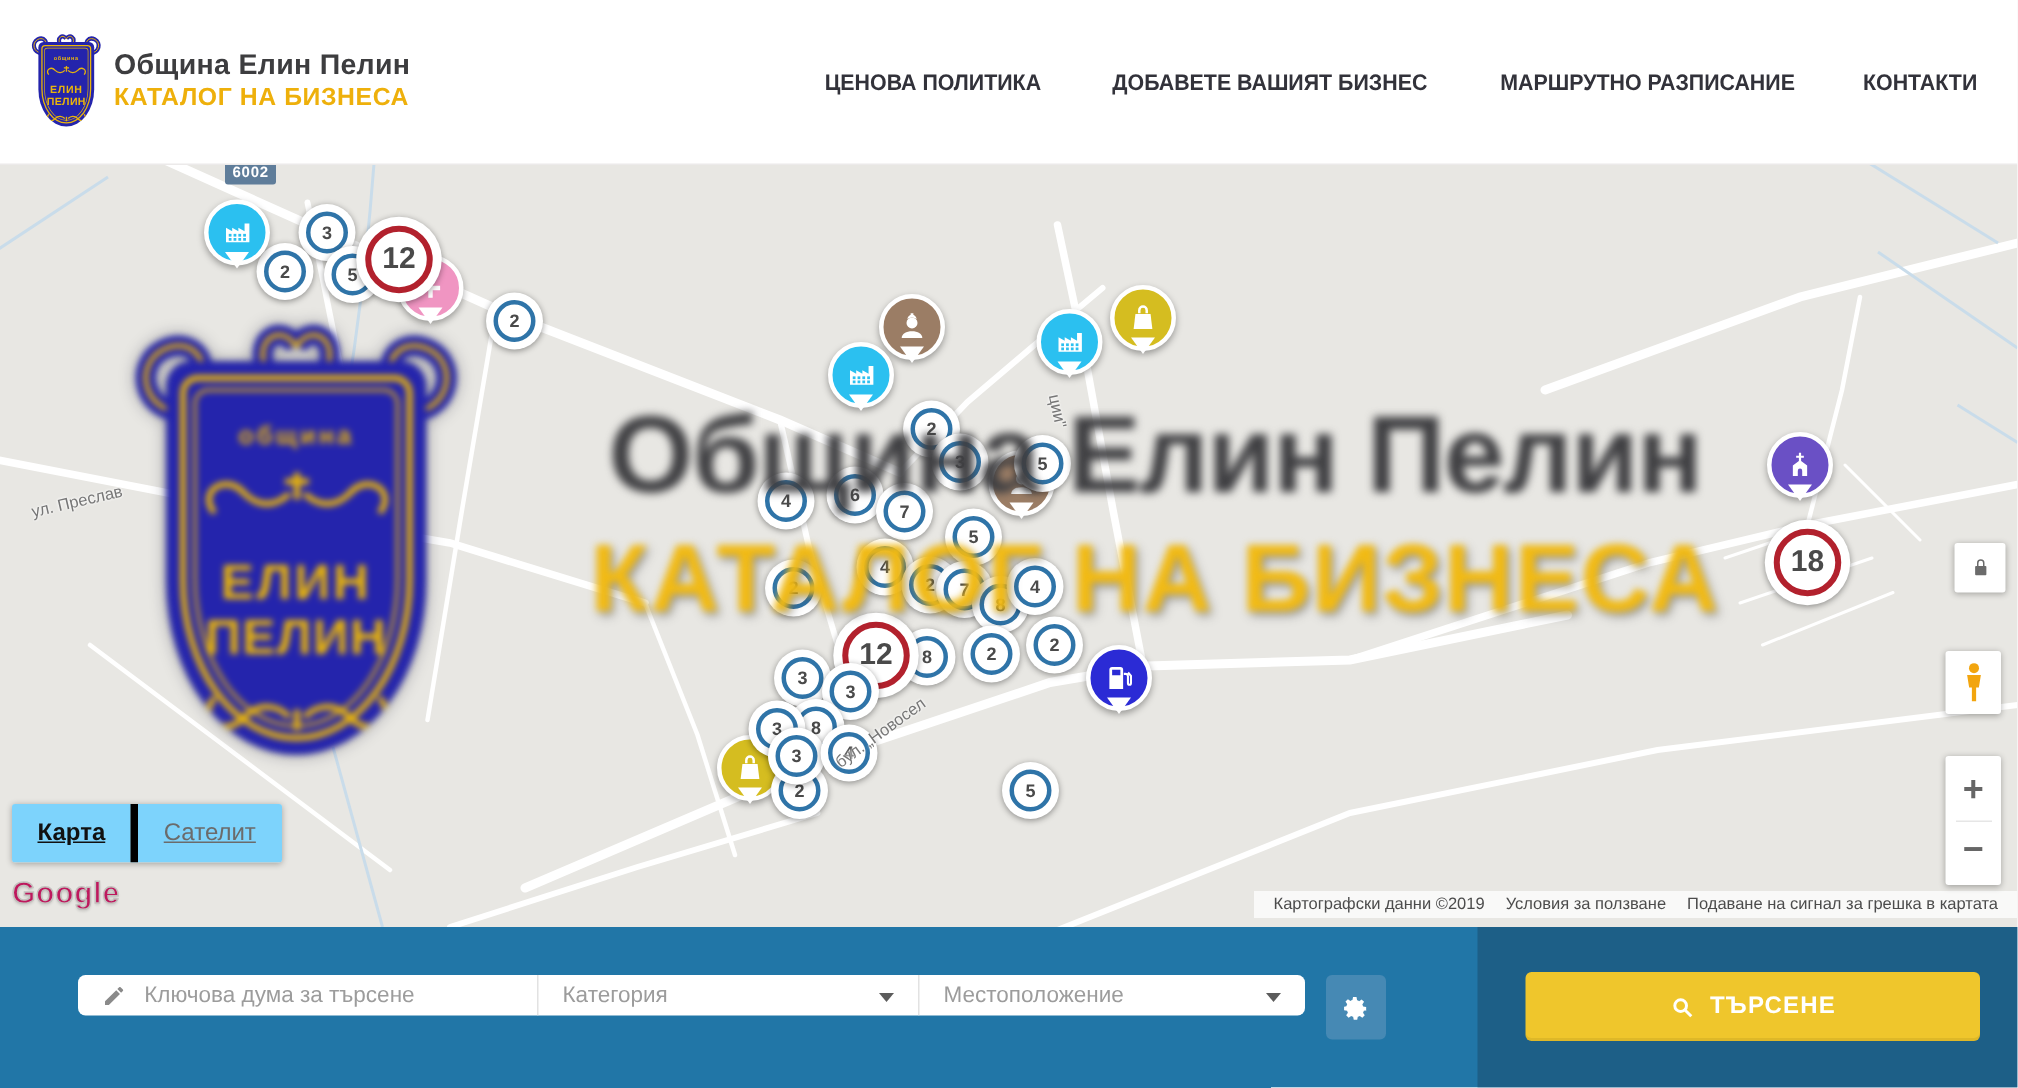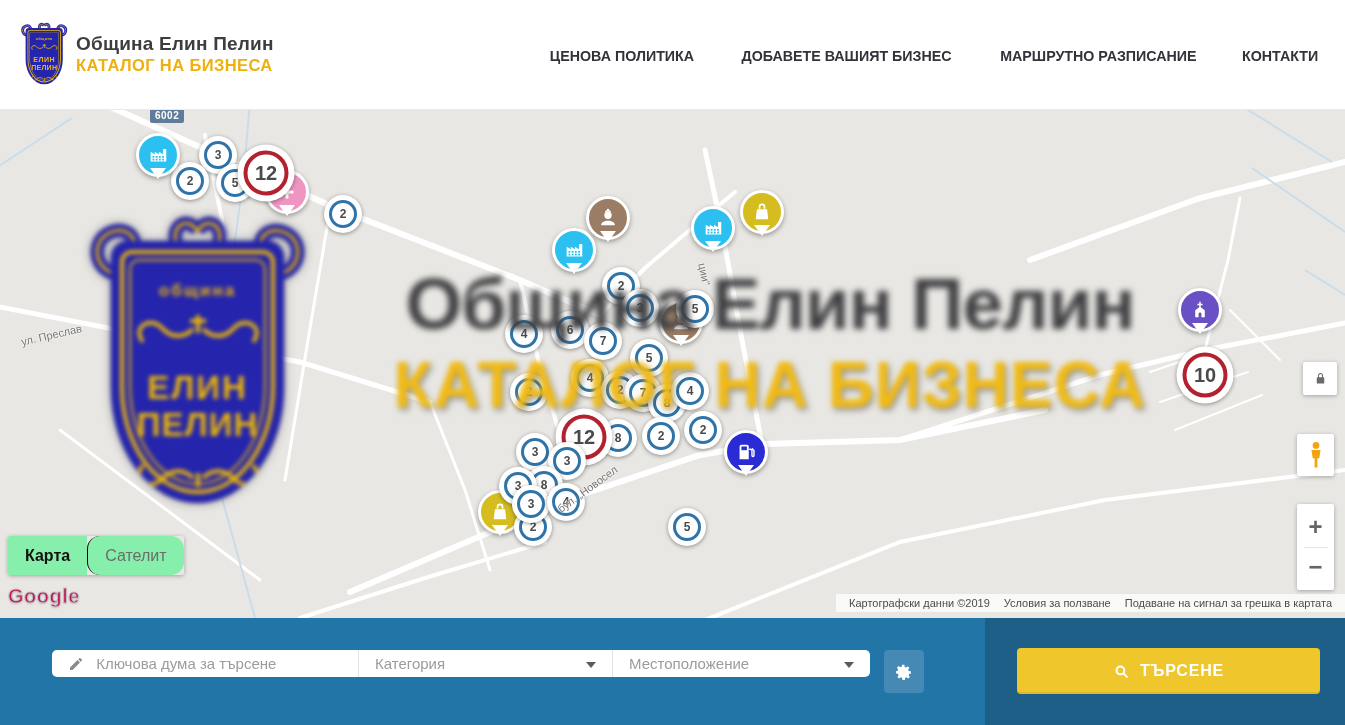--- a/index.html
+++ b/index.html
@@ -63,23 +63,23 @@
                   border-radius:16px 16px 50% 50% / 16px 16px 44% 44%; overflow:hidden; }
   .crest-b1 { position:absolute; inset:9px; border:4px solid #e9b50a; border-radius:12px 12px 50% 50% / 12px 12px 44% 44%; }
   .crest-b2 { position:absolute; inset:18px; border:2px solid #e9b50a; border-radius:10px 10px 50% 50% / 10px 10px 44% 44%; }
   .crest-small { position:absolute; top:40px; width:100%; text-align:center; font-size:17px; font-weight:bold; color:#e9b50a; letter-spacing:2px; }
   .crest-orn { position:absolute; left:50%; transform:translateX(-50%); }
   .crest-name1 { position:absolute; top:128px; width:100%; text-align:center; font-size:33px; font-weight:bold; color:#e9b50a; letter-spacing:2px; }
   .crest-name2 { position:absolute; top:165px; width:100%; text-align:center; font-size:33px; font-weight:bold; color:#e9b50a; letter-spacing:1px; }
 
   
   .maptype { position:absolute; left:8px; top:426px; display:flex; box-shadow:0 1px 4px rgba(0,0,0,.3); border-radius:2px; overflow:hidden; }
-  .maptype-btn { height:39px; background:#86efac; display:flex; align-items:center; padding:0 17px; font-size:16px; cursor:pointer; }
+  .maptype-btn { height:39px; background:#7dd3fc; display:flex; align-items:center; padding:0 17px; font-size:16px; cursor:pointer;text-decoration:underline; }
   .maptype-btn.active { font-weight:bold; color:#111; }
-  .maptype-btn.idle { color:#6b6b6b; border-left:1px solid #000000;border-radius:13px; }
+  .maptype-btn.idle { color:#6b6b6b; border-left:5px solid #000000; }
 
   .google-logo { position:absolute; left:8px; top:475px; font-size:20px; font-weight:bold; color:#be185d;
                  letter-spacing:.5px; -webkit-text-stroke:1px #c3c1be; text-shadow:0 1px 2px rgba(0,0,0,.15); }
 
   .attribution { position:absolute; right:0; top:484px; height:18px; display:flex; align-items:center; gap:0;
                  background:rgba(255,255,255,.75); font-size:11px; color:#4c4c4c; padding:0 6px; }
   .attribution span { padding:0 7px; white-space:nowrap; }
 
   .ctl-box { position:absolute; background:#fff; box-shadow:0 1px 4px rgba(0,0,0,.3); border-radius:2px;
              display:flex; align-items:center; justify-content:center; cursor:pointer; }
@@ -373,21 +373,21 @@
             <rect x="7" y="6" width="6" height="4" fill="#2b2bd5"></rect>
             <path d="M15.5 9h1.2a1.8 1.8 0 0 1 1.8 1.8v5a1.1 1.1 0 0 0 2.2 0v-5.4L18.6 8" stroke="#fff" stroke-width="1.5" fill="none"></path>
           </svg>
         </div>
         <div class="pin" style="background: rgb(106, 80, 197); left: 1200px; top: 200px;">
           <svg viewBox="0 0 24 24" fill="#fff">
             <path d="M11.2 3h1.6v2.2h2v1.6h-2V9l4.4 3.4V20h-3.6v-3.8a1.6 1.6 0 1 0-3.2 0V20H6.8v-7.6L11.2 9V6.8h-2V5.2h2V3z"></path>
           </svg>
         </div>
         <div class="mk big red" style="left: 1205px; top: 265px;">
-          <div class="mk-in">10</div>
+          <div class="mk-in">18</div>
         </div>
         <div class="street-label" style="left: 20px; top: 226px; transform: rotate(-13deg);">ул. Преслав</div>
         <div class="street-label" style="left: 555px; top: 395px; transform: rotate(-36deg);">бул. „Новосел</div>
         <div class="street-label" style="left: 708px; top: 152px; transform: rotate(78deg);">ции"</div>
         <div class="road-badge" style="left: 150px; top: -2px;">6002</div>
       </div>
 
     <div class="layer-watermark">
       <div class="wm-crest">
         <div class="crest">

